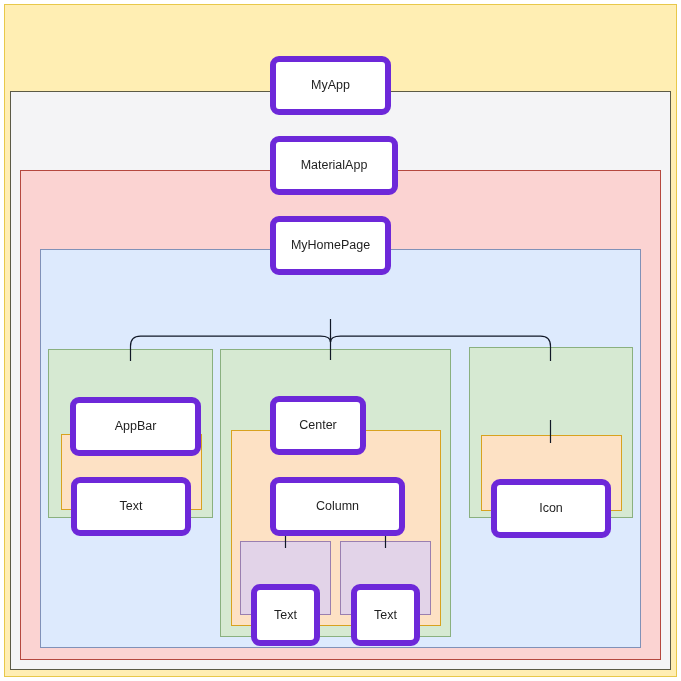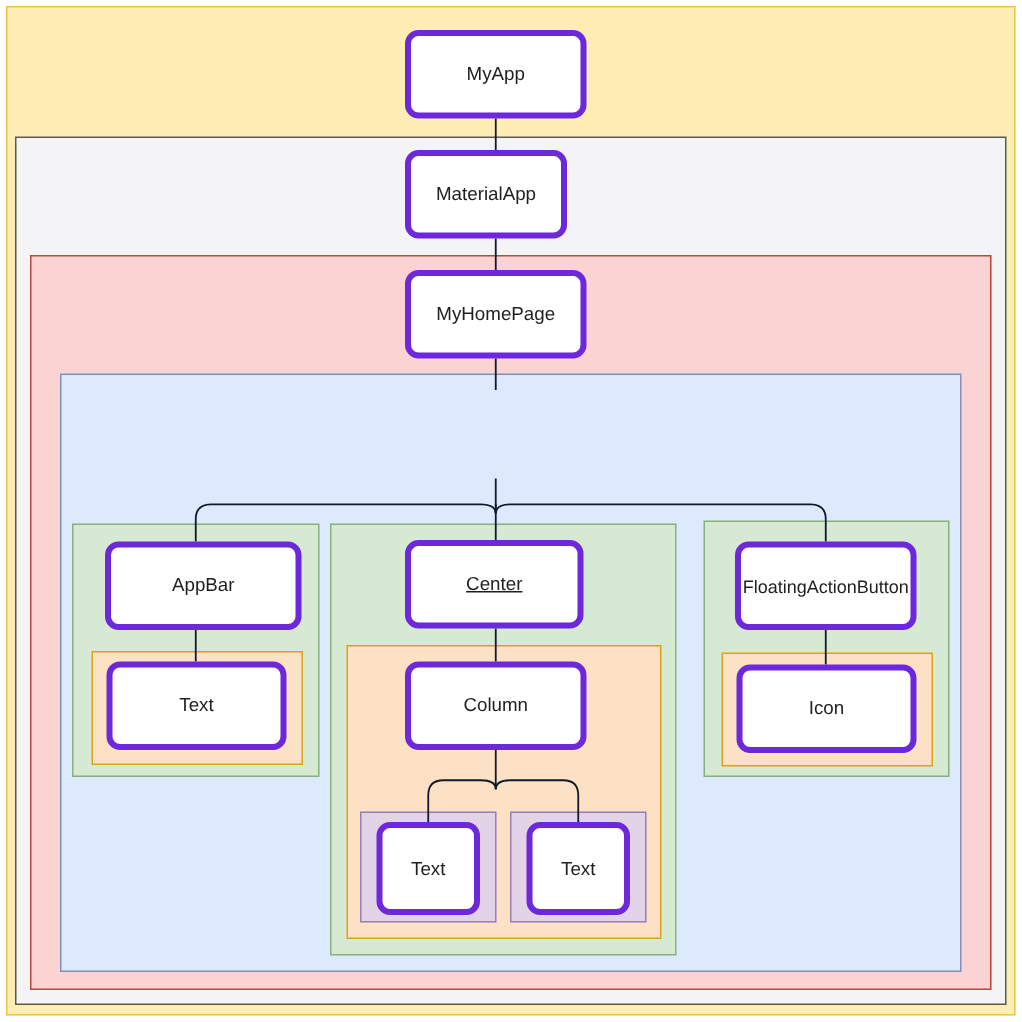--- a/index.html
+++ b/index.html
@@ -18,30 +18,31 @@
   .group {
     position: absolute;
     box-sizing: border-box;
     border-width: 1px;
     border-style: solid;
   }
   .node {
     position: absolute;
     box-sizing: border-box;
     background: #ffffff;
-    border: 4px solid #6d28d9;
+    border: 6px solid #6d28d9;
     border-radius: 9px;
     display: flex;
     align-items: center;
     justify-content: center;
     color: #1f1f1f;
     font-size: 12.5px;
     line-height: 1;
     text-align: center;
     z-index: 40;
+    margin-top: 36px;
   }
   .node-label {
     display: block;
     white-space: nowrap;
   }
   svg.links {
     position: absolute;
     left: 0;
     top: 0;
     width: 681px;
@@ -85,44 +86,41 @@
       <path d="M 330.5 419 L 330.5 441"></path>
       <path d="M 330.5 500 L 330.5 526.16"></path>
       <path d="M 330.5 526.16 Q 330.5 520.16 320.5 520.16 L 295.5 520.16 Q 285.5 520.16 285.5 530.16 L 285.5 548"></path>
       <path d="M 330.5 526.16 Q 330.5 520.16 340.5 520.16 L 375.5 520.16 Q 385.5 520.16 385.5 530.16 L 385.5 548"></path>
       <path d="M 550.5 420 L 550.5 443"></path>
     </svg>
 
   <div class="node" style="left: 270px; top: 20px; width: 121px; height: 59px;">
     <span class="node-label">MyApp</span>
   </div>
-  <div class="node" style="left: 270px; top: 100px; width: 108px; height: 59px;">
+  <div class="node" style="left: 270px; top: 100px; width: 128px; height: 59px;">
     <span class="node-label">MaterialApp</span>
   </div>
   <div class="node" style="left: 270px; top: 180px; width: 121px; height: 59px; justify-content: center;">
     <span class="node-label">MyHomePage</span>
   </div>
   <div class="node" style="left: 70px; top: 361px; width: 131px; height: 59px;">
     <span class="node-label">AppBar</span>
   </div>
   <div class="node" style="left: 71px; top: 441px; width: 120px; height: 59px;">
     <span class="node-label">Text</span>
   </div>
-  <div class="node" style="left: 270px; top: 360px; width: 119px; height: 59px; text-decoration: underline;">
+  <div class="node" style="left: 270px; top: 360px; width: 96px; height: 59px;">
     <span class="node-label">Center</span>
   </div>
-  <div class="node" style="left: 270px; top: 441px; width: 121px; height: 59px;">
+  <div class="node" style="left: 270px; top: 441px; width: 135px; height: 59px;">
     <span class="node-label">Column</span>
   </div>
   <div class="node" style="left: 251px; top: 548px; width: 69px; height: 62px;">
     <span class="node-label">Text</span>
   </div>
   <div class="node" style="left: 351px; top: 548px; width: 69px; height: 62px;">
     <span class="node-label">Text</span>
   </div>
-  <div class="node" style="left: 490px; top: 361px; width: 121px; height: 59px; font-size: 12px;">
-    <span class="node-label">FloatingActionButton</span>
-  </div>
   <div class="node" style="left: 491px; top: 443px; width: 120px; height: 59px; text-align: right;">
     <span class="node-label">Icon</span>
   </div>
 
 </div>
 
 </body></html>

